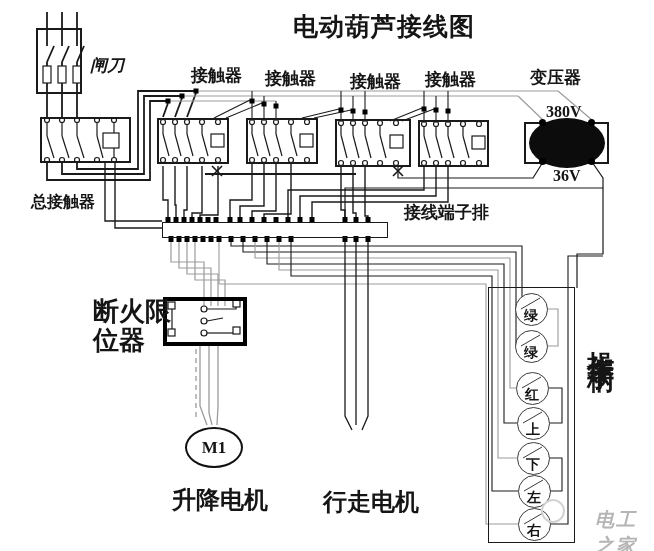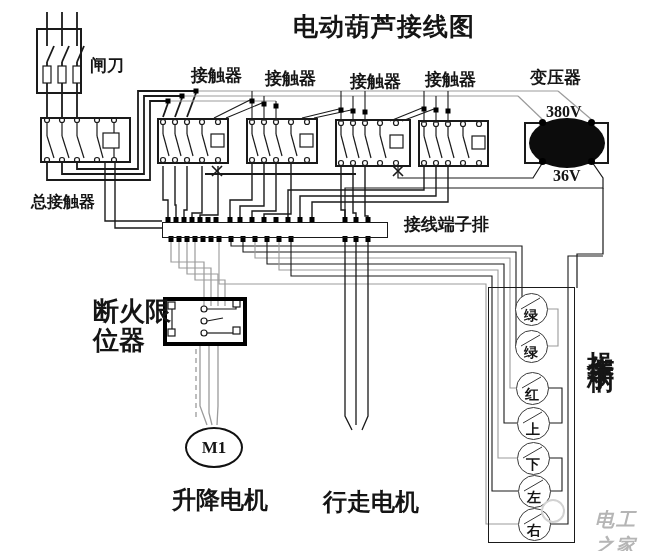--- a/index.html
+++ b/index.html
@@ -389,30 +389,30 @@
     <span class="ch">左</span>
     </div>
   <div class="btn" style="left:517.5px;top:507.5px;">
     <svg width="33" height="33">
         <path d="M5,15 L24,4" stroke="#3a3a3a" fill="none"></path>
       </svg>
     <span class="ch">右</span>
     </div>
 
   <div class="lbl title" style="left:257px;top:13px;">电动葫芦接线图</div>
-  <div class="lbl lbl-17" style="left:90px;top:57px;">闸刀</div>
+  <div class="lbl lbl-17" style="left:90px;top:57px;font-style:italic;">闸刀</div>
   <div class="lbl lbl-16" style="left:31px;top:193px;">总接触器</div>
   <div class="lbl lbl-17" style="left:191px;top:67px;">接触器</div>
   <div class="lbl lbl-17" style="left:265px;top:70px;">接触器</div>
   <div class="lbl lbl-17" style="left:350px;top:73px;">接触器</div>
   <div class="lbl lbl-17" style="left:425px;top:71px;">接触器</div>
   <div class="lbl lbl-17" style="left:530px;top:69px;">变压器</div>
   <div class="lbl serif" style="left:546px;top:103px;font-size:16px;">380V</div>
   <div class="lbl serif" style="left:553px;top:167px;font-size:16px;">36V</div>
-  <div class="lbl lbl-17" style="left:404px;top:216px;">接线端子排</div>
+  <div class="lbl lbl-17" style="left:404px;top:204px;">接线端子排</div>
   <div class="lbl lbl-26" style="left:93px;top:297px;">断火限</div>
   <div class="lbl lbl-26" style="left:93px;top:326px;">位器</div>
   <div class="lbl lbl-24" style="left:160px;top:487px;">升降电机</div>
   <div class="lbl lbl-24" style="left:311px;top:489px;">行走电机</div>
   <div class="lbl vert" style="left:585px;top:329px;">操作手柄</div>
 
   <div class="wm-logo" style="left:541px;top:499px;"></div>
   <div class="wm-text" style="left:595px;top:507px;font-style:italic;">电工之家</div>
 
 </div>

